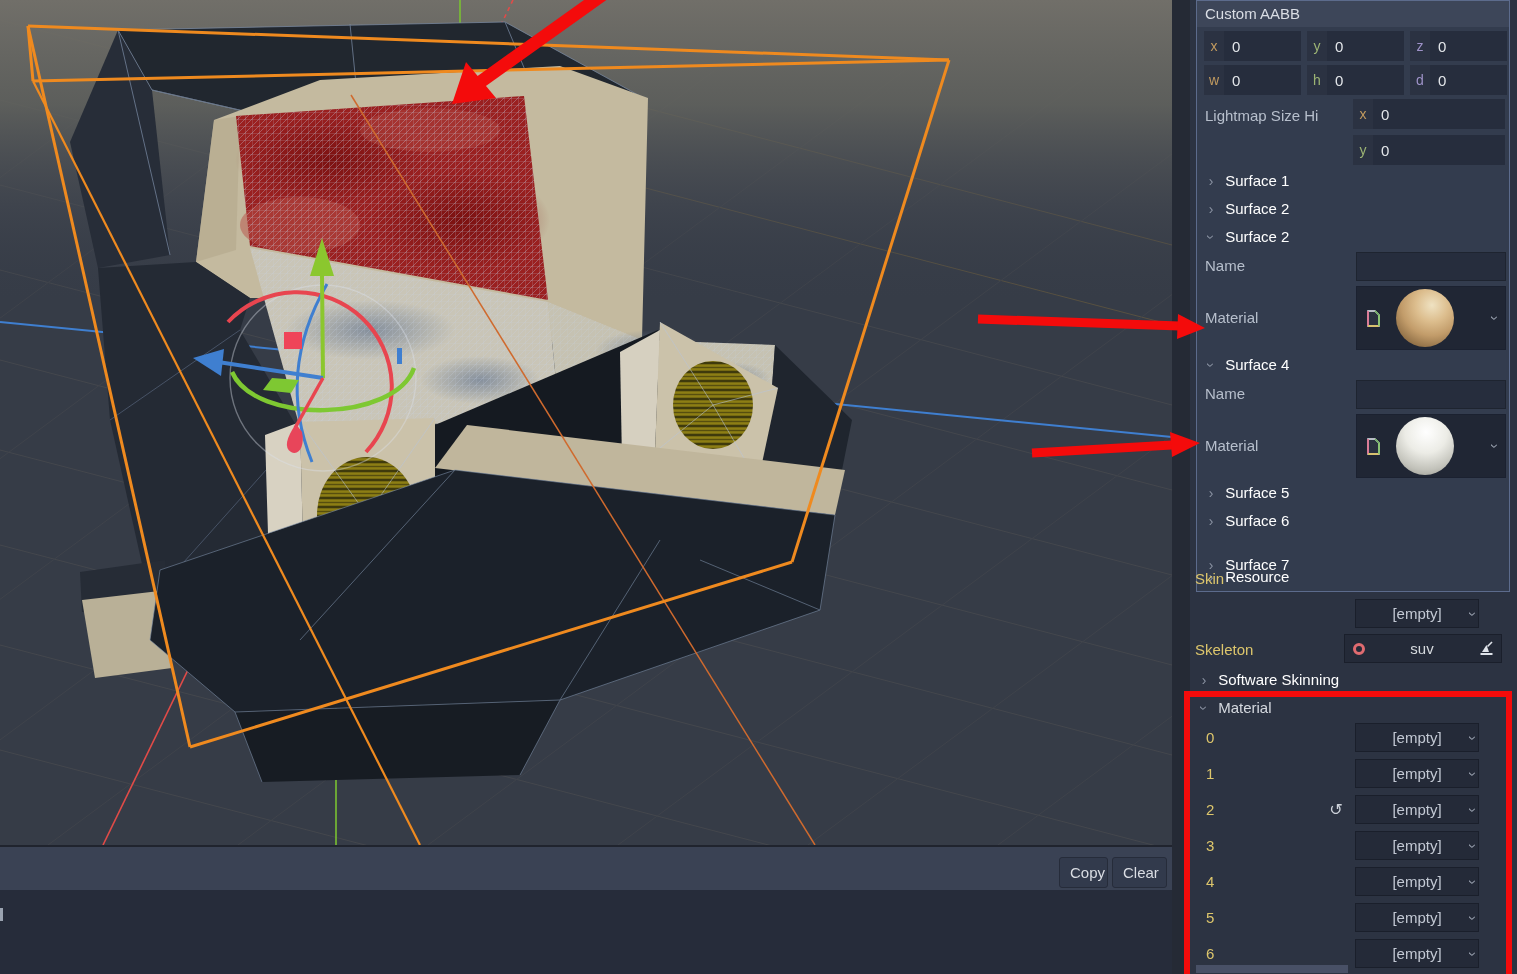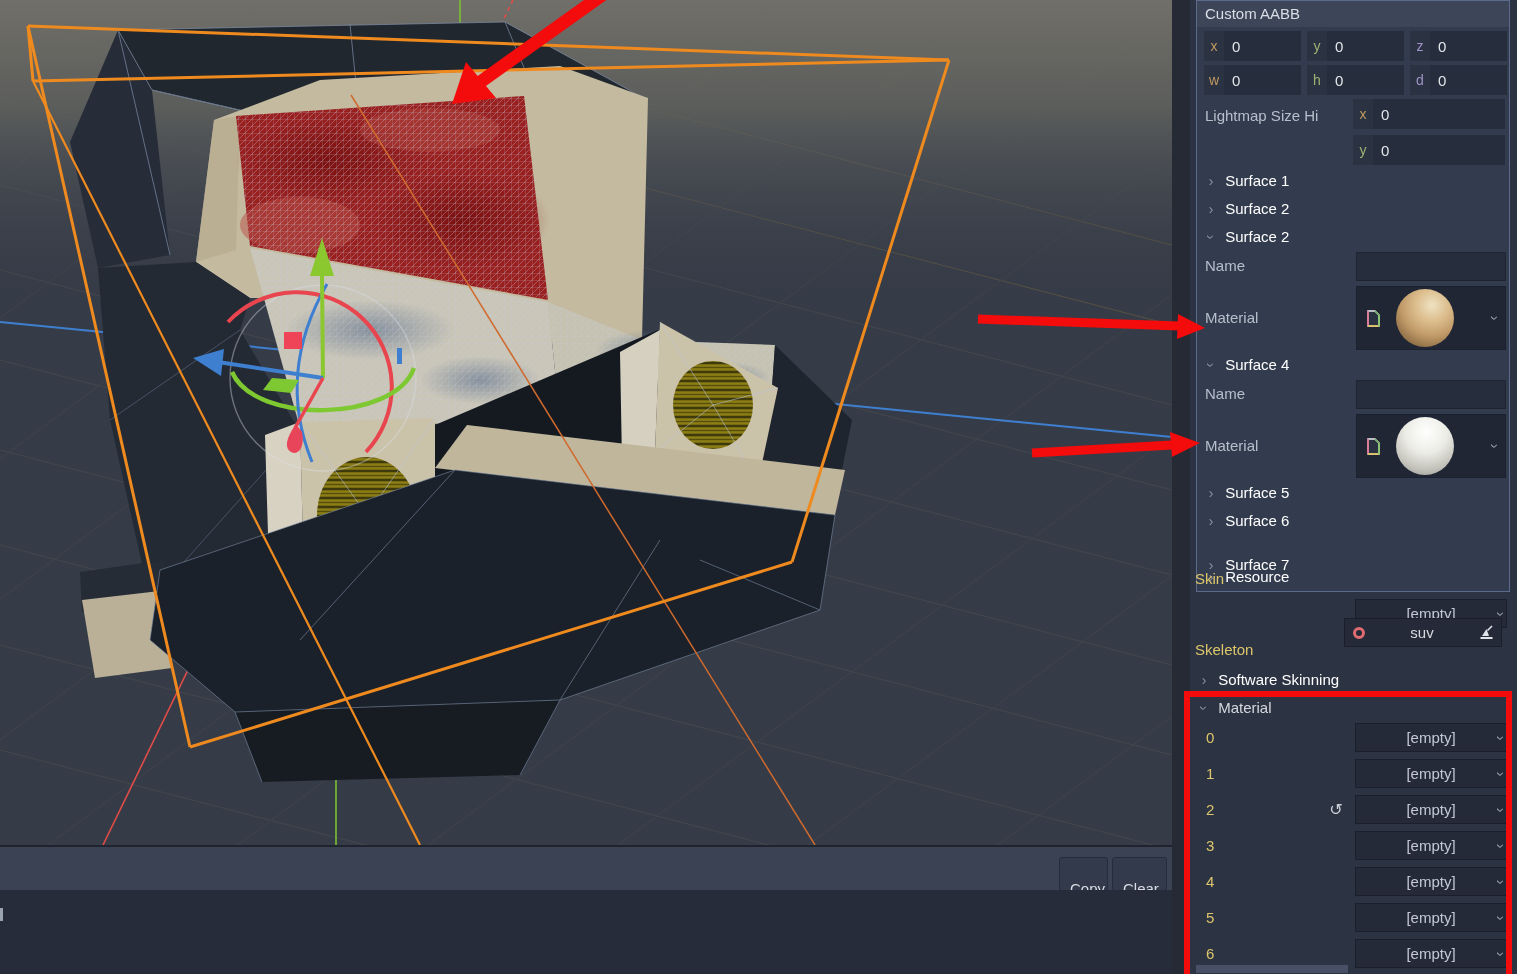--- a/index.html
+++ b/index.html
@@ -6,21 +6,21 @@
   *{box-sizing:border-box;font-family:"Liberation Sans","DejaVu Sans",sans-serif;}
   .stage{position:relative;width:1517px;height:974px;background:#262c3a;overflow:hidden;}
 
   
   .viewport{position:absolute;left:0;top:0;display:block;}
   .vgap{position:absolute;left:1172px;top:0;width:18px;height:974px;background:#252a35;}
 
   
   .bottom-band{position:absolute;left:0;top:845px;width:1172px;height:45px;background:#3a4254;border-top:2px solid #20242e;}
   .btn{position:absolute;top:10px;height:31px;background:#323a4c;border:1px solid #262c3a;border-radius:3px;
-       color:#dadde3;font-size:15px;text-align:center;line-height:29px;padding:16px 10px;cursor:default;}
+       color:#dadde3;font-size:15px;text-align:center;line-height:29px;padding:0 10px;cursor:default;}
   .btn-copy{left:1059px;width:49px;}
   .btn-clear{left:1112px;width:55px;}
   .bottom-panel{position:absolute;left:0;top:890px;width:1172px;height:84px;background:#262c3a;}
   .sliver{position:absolute;left:0;top:18px;width:3px;height:13px;background:#9aa3b0;}
 
   
   .inspector{position:absolute;left:1190px;top:0;width:327px;height:974px;background:#2c3342;font-size:15px;color:#c7cdd8;}
   .mesh-panel{position:absolute;left:6px;top:0;width:314px;height:592px;background:#333c4e;border:1px solid #5c6b8c;}
   .cat-header{position:absolute;left:0;top:0;width:100%;height:26px;background:#3d4659;color:#d9dde4;line-height:26px;padding-left:8px;}
   .vcell{position:absolute;width:97px;height:30px;background:#262d3d;display:flex;align-items:center;}
@@ -37,21 +37,21 @@
   .chev-d::before{content:"\203A";}
   .tree-label{padding-left:2px;}
   .text-input{position:absolute;left:159px;width:150px;height:29px;background:#262d3d;border:1px solid #1e2430;color:#dfe3e8;padding:0 6px;font-size:15px;}
   .picker{position:absolute;left:159px;width:150px;height:64px;background:#202634;border:1px solid #1b2130;display:flex;align-items:center;}
   .res-icon{margin-left:8px;flex:0 0 17px;}
   .sphere{width:58px;height:58px;border-radius:50%;margin-left:14px;}
   .sphere-tan{background:radial-gradient(circle at 62% 28%,#efe2c2 0%,#dcbd8d 30%,#c29c6a 55%,#8a6a42 82%,#5e4628 100%);}
   .sphere-white{background:radial-gradient(circle at 52% 26%,#ffffff 0%,#ecece6 40%,#c2c2ba 72%,#8e8e86 100%);}
   .dd-chev{margin-left:auto;margin-right:7px;color:#9aa2b0;transform:rotate(90deg);font-size:14px;}
   .dd-chev::before{content:"\203A";}
-  .dropdown{position:absolute;width:152px;height:29px;background:#242a38;border:1px solid #1a1f2b;color:#c3c9d4;
+  .dropdown{position:absolute;width:124px;height:29px;background:#242a38;border:1px solid #1a1f2b;color:#c3c9d4;
             display:flex;align-items:center;justify-content:center;font-size:15px;cursor:default;}
   .dropdown .dd-chev{position:absolute;right:2px;margin:0;}
   .skel-field{position:absolute;left:154px;top:0;width:158px;height:29px;background:#242a38;border:1px solid #1a1f2b;
               display:flex;align-items:center;color:#d6dade;}
   .ring{width:12px;height:12px;border:3px solid #e06b70;border-radius:50%;margin-left:8px;}
   .skel-name{flex:1;text-align:center;}
   .revert{position:absolute;left:136px;color:#ced3db;font-size:16px;width:20px;text-align:center;}
   .revert::before{content:"\21BA";}
   .hscroll{position:absolute;left:6px;top:965px;width:152px;height:8px;background:#485066;}
 
@@ -376,21 +376,21 @@
       </div>
     </div>
 
     <div class="plabel goldlabel" style="left:5px;top:570px;">Skin</div>
     <div class="dropdown" style="left:165px;top:599px;">
       <span>[empty]</span>
       <span class="dd-chev"></span>
     </div>
 
     <div class="plabel goldlabel" style="left:5px;top:641px;">Skeleton</div>
-    <div class="skel-field" style="top:618px;justify-content:flex-end;">
+    <div class="skel-field" style="top:634px;justify-content:flex-end;">
       <span class="ring"></span>
       <span class="skel-name">suv</span>
       <svg width="15" height="15" viewBox="0 0 15 15" style="margin-right:7px;">
         <line x1="1.5" y1="13" x2="13.5" y2="13" stroke="#dfe3ea" stroke-width="2"></line>
         <polygon points="3,11 7.5,4 10,11" fill="#dfe3ea"></polygon>
         <line x1="8.5" y1="5.5" x2="13" y2="1" stroke="#dfe3ea" stroke-width="1.6"></line>
       </svg>
     </div>
 
     <div class="tree-row" style="top:666px;padding-left:6px;">

